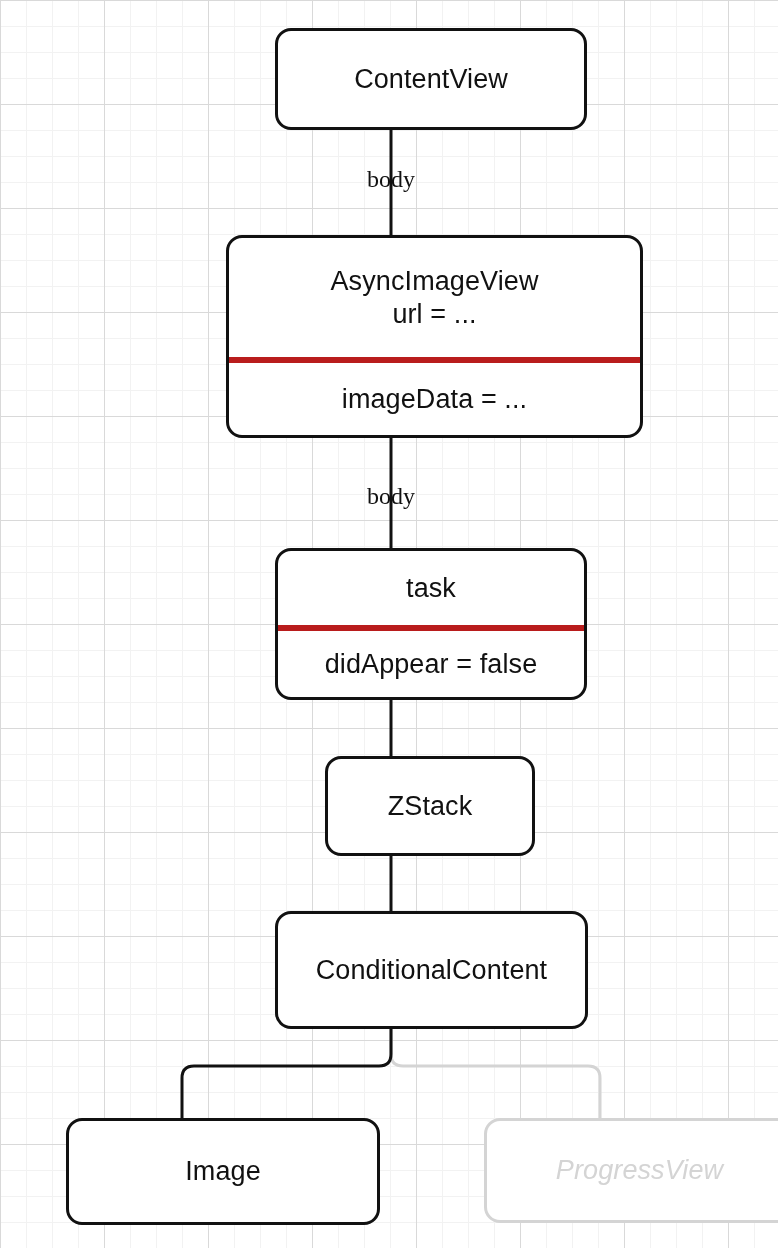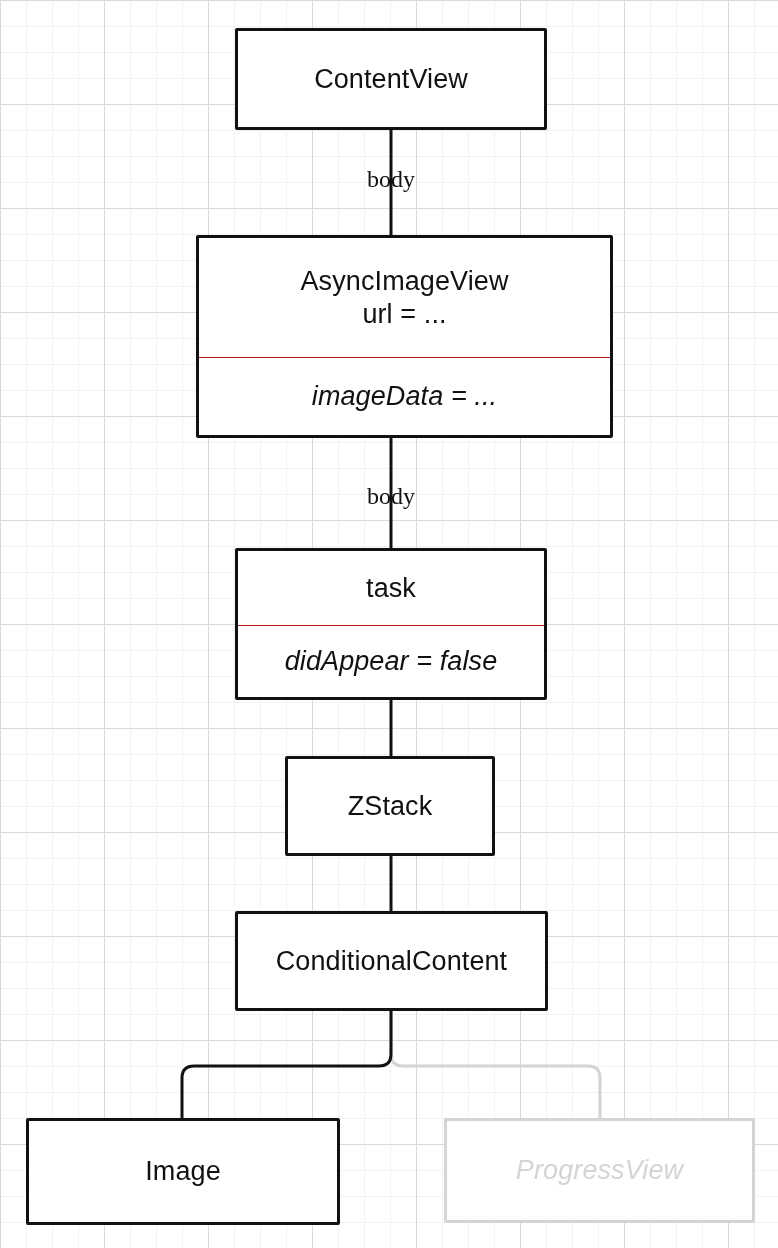--- a/index.html
+++ b/index.html
@@ -32,26 +32,27 @@
     top: 0;
     width: 778px;
     height: 1248px;
     pointer-events: none;
   }
   .node {
     position: absolute;
     box-sizing: border-box;
     background: #ffffff;
     border: 3px solid #111111;
-    border-radius: 2px;
+    border-radius: 16px;
     display: flex;
     flex-direction: column;
     align-items: stretch;
     justify-content: center;
     z-index: 2;
+    margin-left: 40px;
   }
   .node.dim {
     border-color: #d4d4d4;
     background: #ffffff;
     font-style: italic;
   }
   .node-title,
   .node-sub,
   .node-attr {
     text-align: center;
@@ -64,22 +65,21 @@
     color: #d4d4d4;
   }
   .compartment {
     display: flex;
     flex-direction: column;
     align-items: center;
     justify-content: center;
     flex: 1 1 auto;
   }
   .compartment.divided {
-    border-top: 1px solid #b91c1c;
-    font-style: italic;
+    border-top: 6px solid #b91c1c;
   }
   .edge-label {
     position: absolute;
     font-size: 24px;
     color: #111111;
     background: transparent;
     z-index: 3;
     text-align: center;
     line-height: 1;
     white-space: nowrap;
@@ -107,21 +107,21 @@
   </svg>
 
   <div class="node" style="left:235px; top:28px; width:312px; height:102px;">
     <div class="compartment">
       <div class="node-title">ContentView</div>
     </div>
   </div>
 
   <div class="edge-label" style="left:331px; top:167px; width:120px;">body</div>
 
-  <div class="node" style="left:196px; top:235px; width:417px; height:203px;">
+  <div class="node" style="left:186px; top:235px; width:417px; height:203px;">
     <div class="compartment" style="flex: 0 0 119px;">
       <div class="node-title">AsyncImageView</div>
       <div class="node-sub">url = ...</div>
     </div>
     <div class="compartment divided">
       <div class="node-attr">imageData = ...</div>
     </div>
   </div>
 
   <div class="edge-label" style="left:331px; top:484px; width:120px;">body</div>
@@ -134,21 +134,21 @@
 
   <div class="node" style="left:235px; top:548px; width:312px; height:152px;">
     <div class="compartment" style="flex: 0 0 74px;">
       <div class="node-title">task</div>
     </div>
     <div class="compartment divided">
       <div class="node-attr">didAppear = false</div>
     </div>
   </div>
 
-  <div class="node" style="left:235px; top:911px; width:313px; height:100px;">
+  <div class="node" style="left:235px; top:911px; width:313px; height:118px;">
     <div class="compartment">
       <div class="node-title">ConditionalContent</div>
     </div>
   </div>
 
   <div class="node" style="left:26px; top:1118px; width:314px; height:107px;">
     <div class="compartment">
       <div class="node-title">Image</div>
     </div>
   </div>

